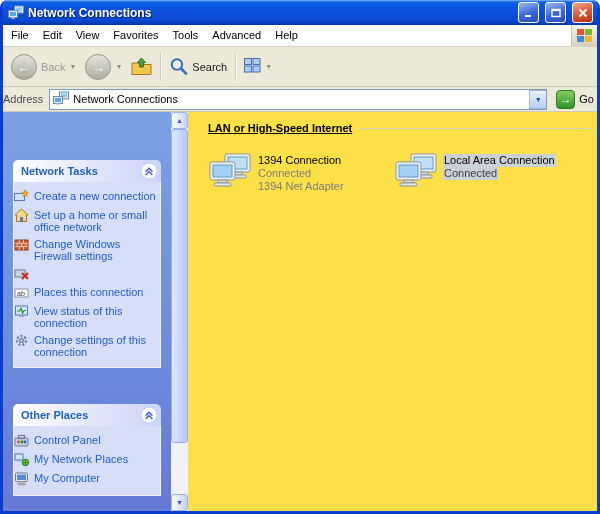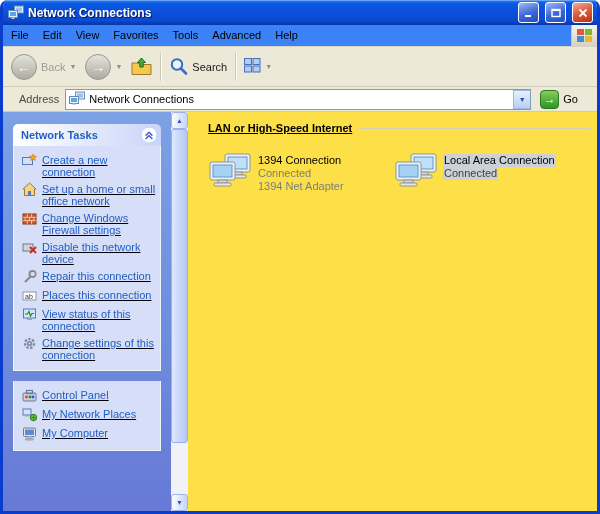--- a/index.html
+++ b/index.html
@@ -32,21 +32,21 @@
     white-space:nowrap; overflow:hidden;
   }
   .tb-btn {
     width:21px; height:21px; border-radius:3px; border:1px solid #fff;
     display:flex; align-items:center; justify-content:center; margin-left:2px;
   }
   .tb-btn.minmax { background:linear-gradient(160deg,#9db9f6 0%, #3a66d8 55%, #2450b8 100%); }
   .tb-btn.close  { background:linear-gradient(160deg,#f2ac96 0%, #dd6144 45%, #bb2f0e 100%); }
   
   .menubar {
-    flex:0 0 22px; background:#3b82f6;
+    flex:0 0 22px; background:#ffffff;
     display:flex; align-items:stretch;
     border-bottom:1px solid #d8d4c4;
     padding-left:1px;
   }
   .menu-item { padding:4px 7px 0 7px; color:#000; }
   .winlogo {
     margin-left:auto; width:26px;
     display:flex; align-items:center; justify-content:center;
     border-left:1px solid #c8c4b4;
     background:linear-gradient(180deg,#f6f4ea,#d6d2c2);
@@ -68,21 +68,21 @@
     display:flex; align-items:center; justify-content:center;
   }
   .tbtn .drop { color:#8e8e84; font-size:7px; }
   .back-label { color:#9c9c92; }
   .tbtn-label { color:#1a1a1a; }
   .sep { width:1px; height:28px; background:#cdc9b8; box-shadow:1px 0 0 #fbfaf4; margin:0 3px; }
   
   .addressbar {
     flex:0 0 25px; background:#ece9d8;
     display:flex; align-items:center; gap:6px;
-    padding:0 16px; border-bottom:1px solid #cfcbba;
+    padding:0 0; border-bottom:1px solid #cfcbba;
   }
   .addr-label { color:#4a4a44; }
   .combo {
     flex:1; height:21px; background:#fff;
     border:1px solid #7f9db9;
     display:flex; align-items:center; gap:4px; padding-left:3px;
   }
   .combo-icon { width:16px; height:16px; flex:0 0 16px; }
   .combo-value { flex:1; color:#000; white-space:nowrap; overflow:hidden; }
   .combo-drop {
@@ -108,29 +108,28 @@
     flex:0 0 168px; width:168px;
     background:linear-gradient(180deg,#7ca1e5 0%, #6e8ddd 55%, #6679d6 100%);
     padding:12px 10px 0 10px;
     overflow:hidden;
   }
   .section { margin-bottom:10px; }
   .sec-header {
     height:22px;
     border-radius:5px 5px 0 0;
     background:linear-gradient(90deg,#ffffff 0%, #c9d5f8 100%);
-    display:flex; align-items:center; padding:0 3px 0 8px;
+    display:flex; align-items:center; padding:0 3px 0 8px;margin-top:36px;
   }
   .sec-title { flex:1; color:#215dc6; font-weight:bold; }
   .chev { width:18px; height:18px; flex:0 0 18px; }
   .sec-body {
     background:#d6dff7;
     border:1px solid #eef3fd; border-top:none;
-    padding:7px 2px 5px 8px;
-    text-decoration:underline;
+    padding:7px 2px 5px 0;
   }
   .task { display:flex; gap:5px; align-items:flex-start; margin-bottom:4px; cursor:pointer; }
   .task .ticon { flex:0 0 15px; height:15px; }
   .task .tlabel { color:#215dc6; line-height:12px; padding-top:1px; }
   
   .vscroll { flex:0 0 17px; width:17px; display:flex; flex-direction:column; background:#eef1f8; }
   .sb-btn {
     flex:0 0 17px;
     background:linear-gradient(90deg,#fdfdfe,#c3d3fa);
     border:1px solid #9cb4ee; border-radius:3px;
@@ -310,29 +309,20 @@
                   <rect x="1" y="3" width="13" height="10" fill="#cc5a2a" stroke="#8a3a16"></rect>
                   <path d="M1 6.3 h13 M1 9.6 h13 M5.3 3 v3.3 M9.6 3 v3.3 M3.2 6.3 v3.3 M7.5 6.3 v3.3 M11.8 6.3 v3.3 M5.3 9.6 v3.4 M9.6 9.6 v3.4" stroke="#f0ddc8" stroke-width="0.8" fill="none"></path>
                 </svg></span>
             <span class="tlabel">Change Windows Firewall settings</span>
           </div>
           <div class="task">
             <span class="ticon"><svg width="15" height="15">
                   <rect x="1" y="4" width="10" height="7" fill="#cbd6e0" stroke="#6a7a88"></rect>
                   <path d="M8 7 L14 13 M14 7 L8 13" stroke="#d02a1a" stroke-width="2"></path>
                 </svg></span>
-            <span class="tlabel">Disable this network device</span>
-          </div>
-          <div class="task">
-            <span class="ticon"><svg width="15" height="15">
-                  <path d="M3 13 L8.5 7.5" stroke="#8a8a8a" stroke-width="2.2"></path>
-                  <circle cx="10.5" cy="5" r="3" fill="none" stroke="#8a8a8a" stroke-width="2"></circle>
-                  <rect x="9.5" y="3.5" width="3" height="3" fill="#d6dff7"></rect>
-                </svg></span>
-            <span class="tlabel">Repair this connection</span>
           </div>
           <div class="task">
             <span class="ticon"><svg width="15" height="15">
                   <rect x="1" y="4" width="13" height="8" fill="#fff" stroke="#8a94a8"></rect>
                   <text x="3" y="10.5" font-size="7" fill="#333">ab</text>
                 </svg></span>
             <span class="tlabel">Places this connection</span>
           </div>
           <div class="task">
             <span class="ticon"><svg width="15" height="15">
@@ -347,20 +337,29 @@
                   <circle cx="7.5" cy="7.5" r="4.5" fill="none" stroke="#7a8aa0" stroke-width="2.4" stroke-dasharray="2.3 1.6"></circle>
                   <circle cx="7.5" cy="7.5" r="2.6" fill="#7a8aa0"></circle>
                   <circle cx="7.5" cy="7.5" r="1.1" fill="#d6dff7"></circle>
                 </svg></span>
             <span class="tlabel">Change settings of this connection</span>
           </div>
         </div>
       </div>
 
       <div class="section">
+        <div class="sec-header">
+          <span class="sec-title">Other Places</span>
+          <span class="chev">
+            <svg width="18" height="18">
+                <circle cx="9" cy="9" r="8" fill="#fff" stroke="#bcd0f8"></circle>
+                <path d="M5.6 9.6 L9 6.2 L12.4 9.6 M5.6 13 L9 9.6 L12.4 13" fill="none" stroke="#4a64c8" stroke-width="1.5"></path>
+              </svg>
+          </span>
+        </div>
         <div class="sec-body">
           <div class="task">
             <span class="ticon"><svg width="15" height="15">
                   <rect x="1" y="5" width="13" height="8" rx="1" fill="#c8cfe0" stroke="#6a7a98"></rect>
                   <rect x="4.5" y="2.5" width="6" height="3" fill="none" stroke="#6a7a98" stroke-width="1.2"></rect>
                   <circle cx="4.5" cy="9" r="1.4" fill="#d84a2a"></circle>
                   <circle cx="8" cy="9" r="1.4" fill="#2a8a2a"></circle>
                   <circle cx="11" cy="9" r="1.4" fill="#2a5ad8"></circle>
                 </svg></span>
             <span class="tlabel">Control Panel</span>

